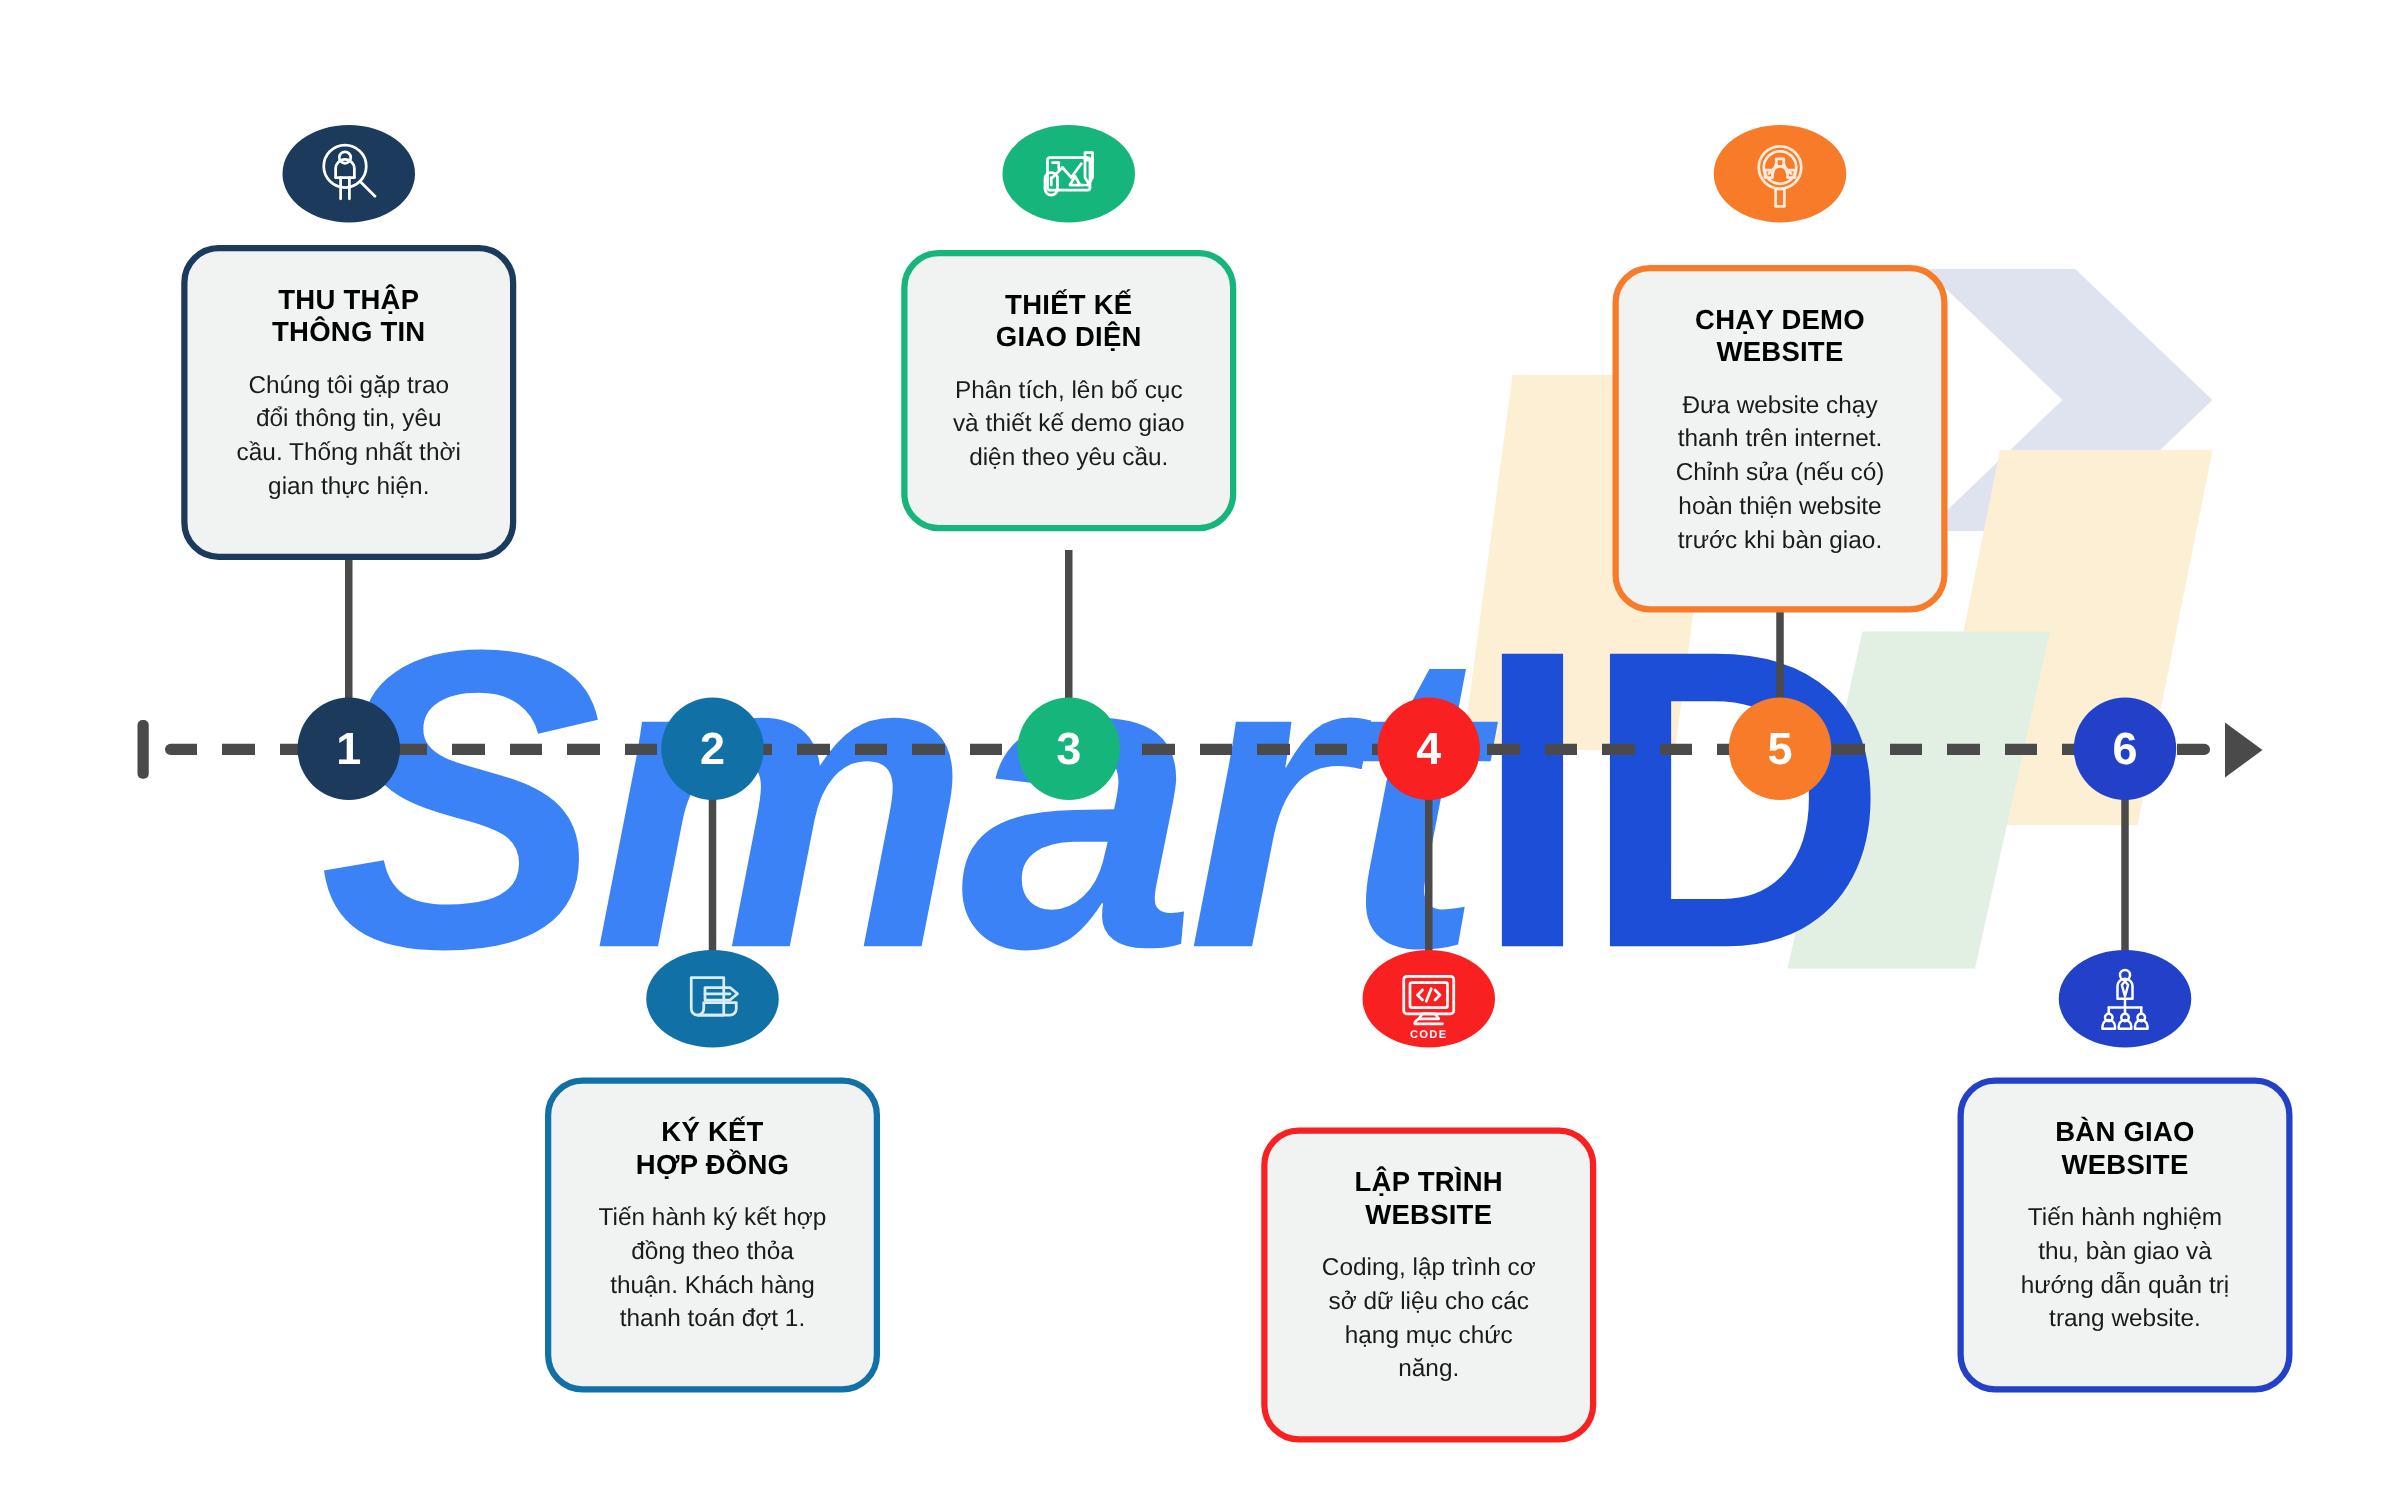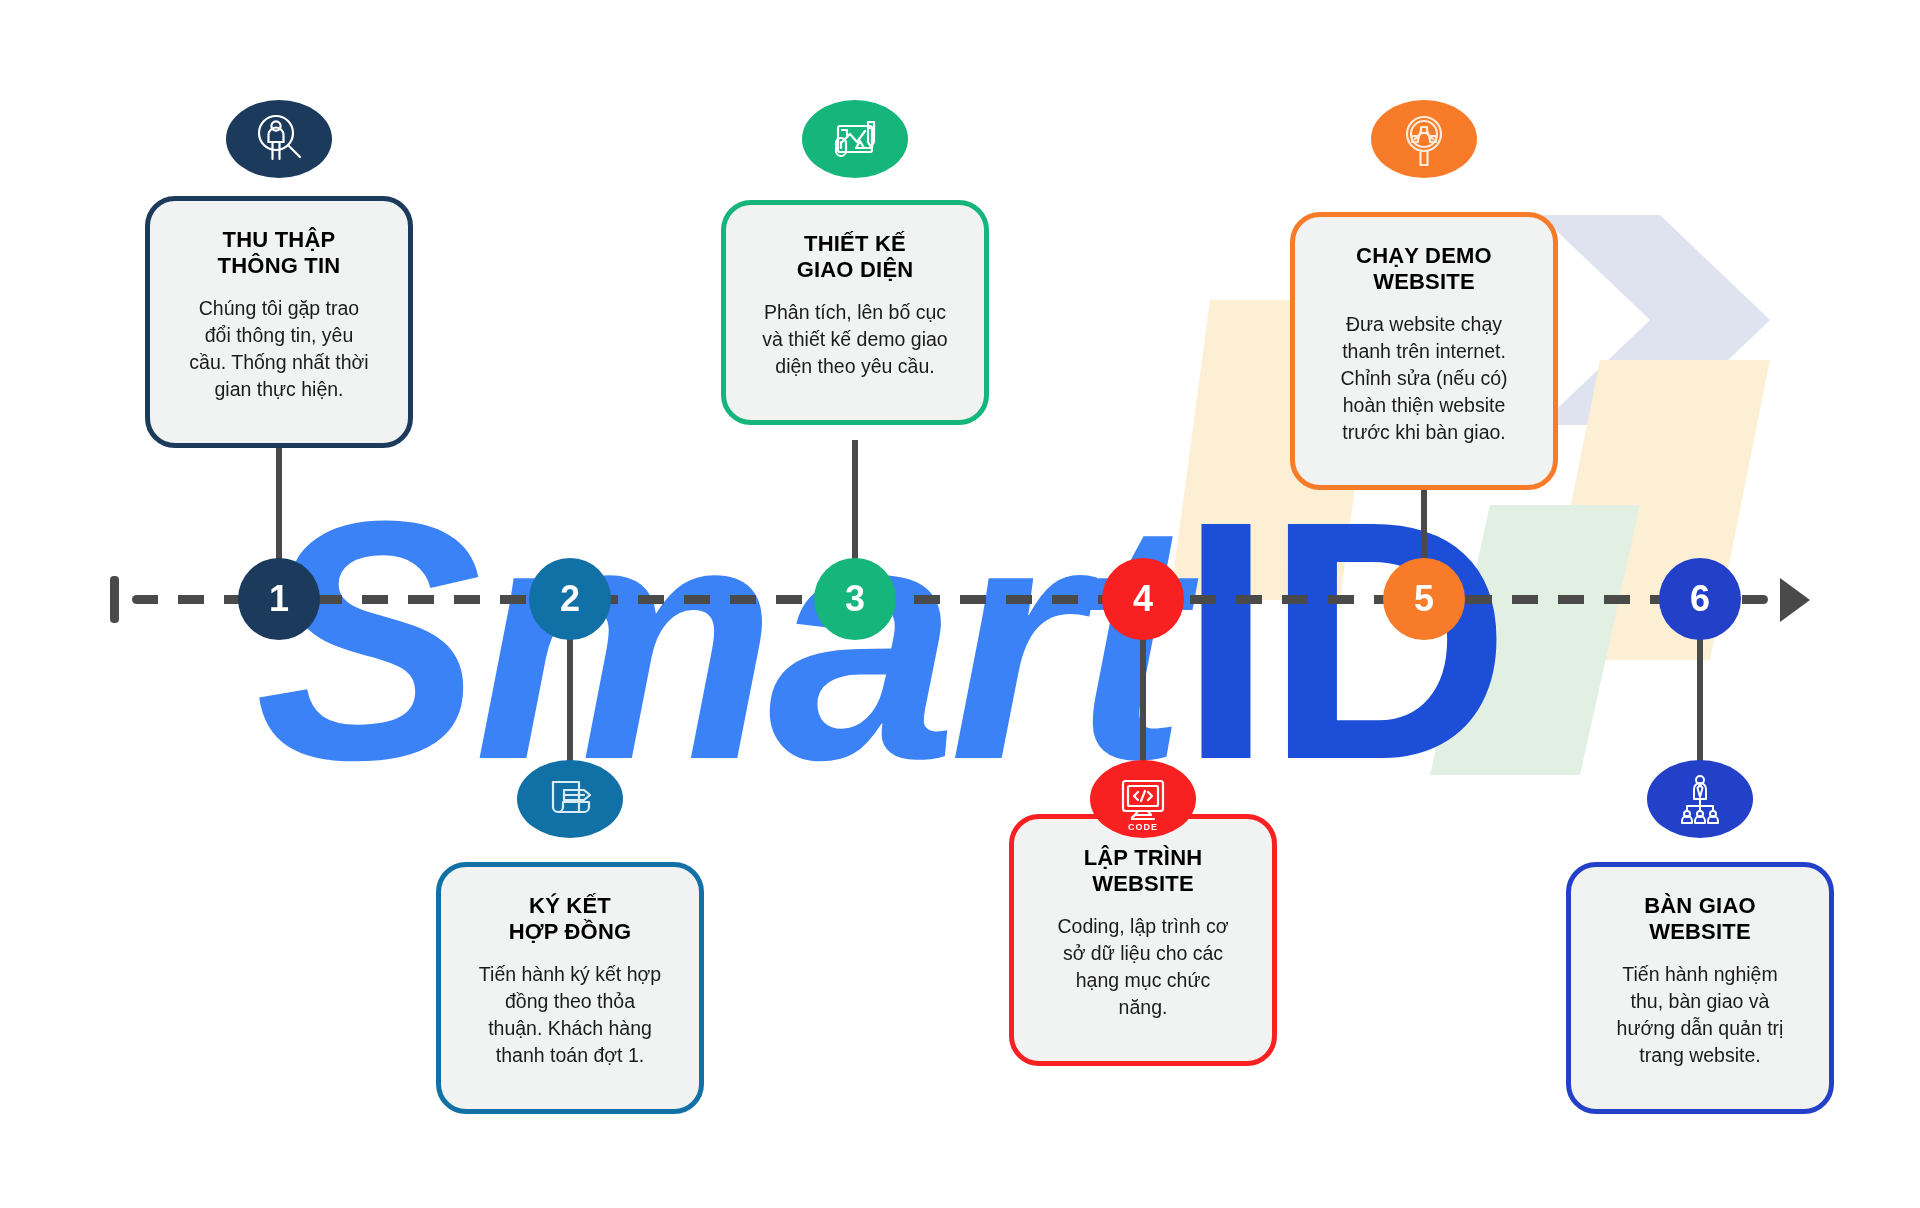--- a/index.html
+++ b/index.html
@@ -214,21 +214,21 @@
         <rect x="15" y="17" width="30" height="20" rx="1.5"></rect>
         <path d="M25 23 l-4 4 l4 4"></path>
         <path d="M35 23 l4 4 l-4 4"></path>
         <line x1="32" y1="22" x2="28" y2="32"></line>
         <path d="M22 46 h16 l-3 -4 h-10 Z"></path>
         <line x1="19" y1="50" x2="41" y2="50"></line>
         <path d="M22 46 q-4 3 -3 4"></path>
       </svg>
       <div style="position:absolute;top:62px;left:0;right:0;text-align:center;font-size:9px;font-weight:bold;color:#fff;letter-spacing:1px;">CODE</div>
     </div>
-    <div class="card" style="top:814px;border-color:#f82020;text-align:center;">
+    <div class="card" style="top:902px;border-color:#f82020;text-align:center;">
       <div class="card-title">
         <span>LẬP TRÌNH</span><br>
         <span>WEBSITE</span>
       </div>
       <p class="card-body">Coding, lập trình cơ sở dữ liệu cho các hạng mục chức năng.</p>
     </div>
   </div>
 
   <div class="node" style="left:1424px;">
     <div class="card" style="top:212px;border-color:#f77b28;">

